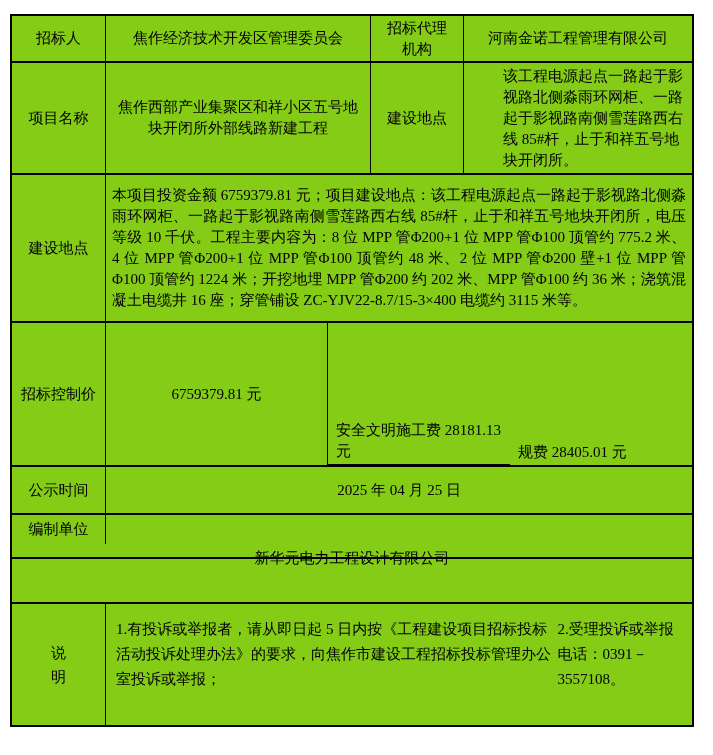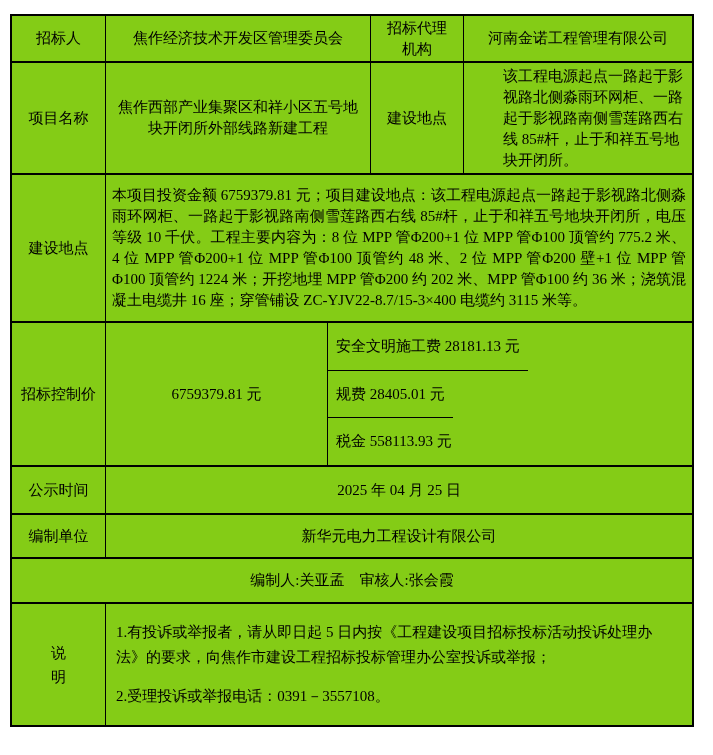--- a/index.html
+++ b/index.html
@@ -38,35 +38,35 @@
   .w-lab2 {width:93px;flex:none;padding:20px 13px;}
   .w-rest {flex:1;text-align:right;}
   .w-price{width:222px;flex:none;text-align:right;}
   .w-among{width:136px;flex:none;}
   
   .r1{height:47px;}
   .r2{height:112px;}
   .r3{height:148px;}
   .r4{height:144px;}
   .r5{height:48px;}
-  .r6{height:44px;}
+  .r6{height:44px;flex-direction:column;}
   .r7{height:45px;}
   .r8{height:121px;}
   
-  .subcol{flex:1;display:flex;flex-direction:column;padding:0;align-items:flex-start;}
+  .subcol{flex:1;display:flex;flex-direction:row;padding:0;align-items:flex-end;}
   .subcell{
     flex:1;border-bottom:1px solid #000;
     display:flex;align-items:center;justify-content:flex-start;
     text-align:left;padding:2px 8px;box-sizing:border-box;
   }
   .subcell:last-child{border-bottom:none;}
   
   .vlabel{width:1em;line-height:24px;word-break:break-all;white-space:normal;}
   
-  .notes{display:flex;flex-direction:column;justify-content:center;align-items:flex-start;text-align:left;padding:6px 10px;}
+  .notes{display:flex;flex-direction:row;justify-content:center;align-items:flex-start;text-align:left;padding:6px 10px;}
   .notes p{margin:7px 0;line-height:25px;}
 </style>
 </head>
 <body>
 
 <div class="page">
   <div class="table">
 
     <div class="row r1">
       <div class="cell w-label">招标人</div>
@@ -86,36 +86,34 @@
       <div class="cell w-label">建设地点</div>
       <div class="cell w-rest just">本项目投资金额 6759379.81 元；项目建设地点：该工程电源起点一路起于影视路北侧淼雨环网柜、一路起于影视路南侧雪莲路西右线 85#杆，止于和祥五号地块开闭所，电压等级 10 千伏。工程主要内容为：8 位 MPP 管Φ200+1 位 MPP 管Φ100 顶管约 775.2 米、4 位 MPP 管Φ200+1 位 MPP 管Φ100 顶管约 48 米、2 位 MPP 管Φ200 壁+1 位 MPP 管Φ100 顶管约 1224 米；开挖地埋 MPP 管Φ200 约 202 米、MPP 管Φ100 约 36 米；浇筑混凝土电缆井 16 座；穿管铺设 ZC-YJV22-8.7/15-3×400 电缆约 3115 米等。</div>
     </div>
 
     <div class="row r4">
       <div class="cell w-label">招标控制价</div>
       <div class="cell w-price">6759379.81 元</div>
       <div class="cell subcol">
         <div class="subcell">安全文明施工费 28181.13 元</div>
         <div class="subcell">规费 28405.01 元</div>
-        <div class="subcell">税金 558113.93 元</div>
       </div>
     </div>
 
     <div class="row r5">
       <div class="cell w-label">公示时间</div>
       <div class="cell w-rest">2025 年 04 月 25 日</div>
     </div>
 
     <div class="row r6">
       <div class="cell w-label">编制单位</div>
       <div class="cell w-rest">新华元电力工程设计有限公司</div>
     </div>
 
     <div class="row r7">
-      <div class="cell w-rest">编制人:关亚孟　审核人:张会霞</div>
     </div>
 
     <div class="row r8">
       <div class="cell w-label">
         <span class="vlabel">说明</span>
       </div>
       <div class="cell w-rest notes">
         <p>1.有投诉或举报者，请从即日起 5 日内按《工程建设项目招标投标活动投诉处理办法》的要求，向焦作市建设工程招标投标管理办公室投诉或举报；</p>
         <p>2.受理投诉或举报电话：0391－3557108。</p>
       </div>

